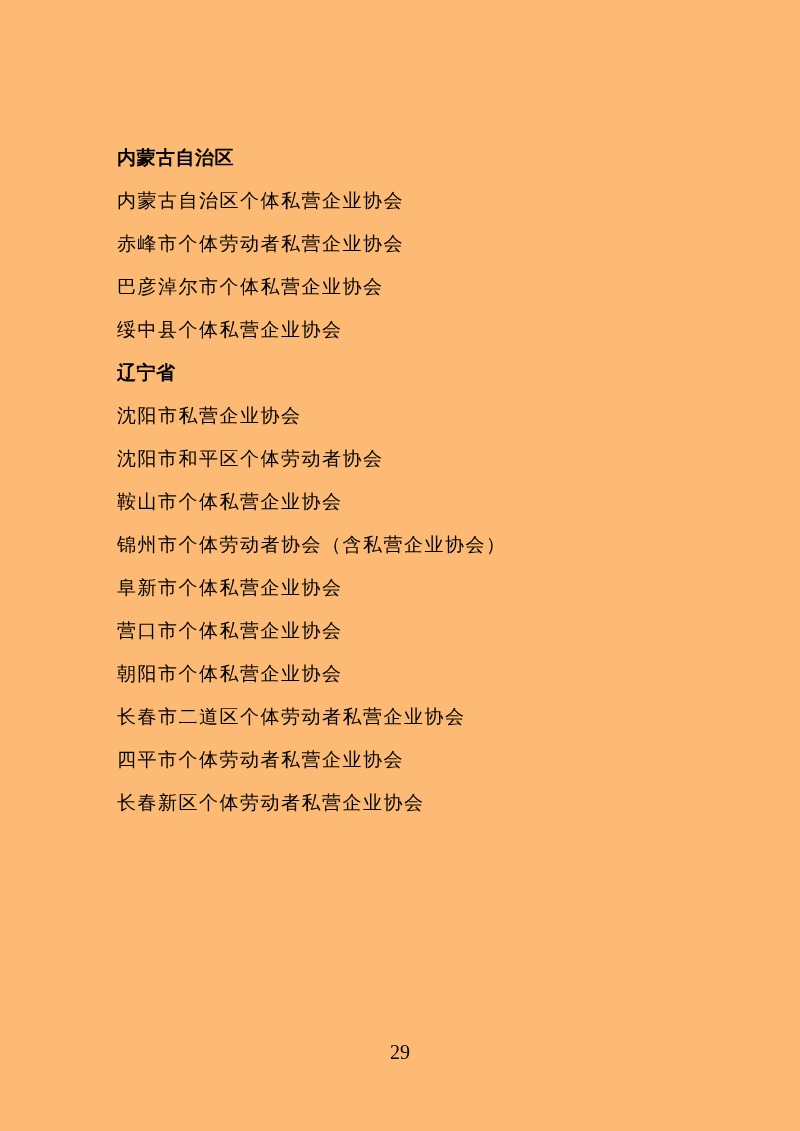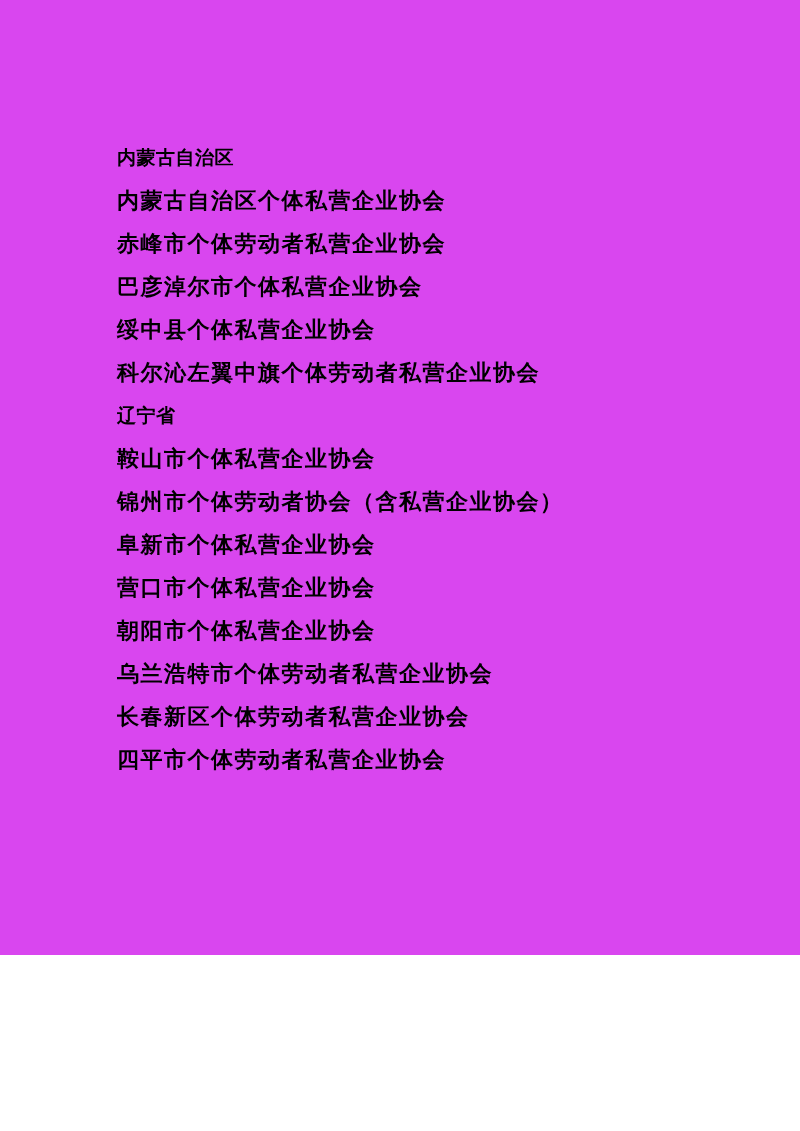--- a/index.html
+++ b/index.html
@@ -3,22 +3,22 @@
 <meta charset="utf-8">
 <style>
   html, body {
     margin: 0;
     padding: 0;
     background: #ffffff;
   }
   .page {
     position: relative;
     width: 800px;
-    height: 955px;
-    background: #d946ef;
+    height: 1131px;
+    background: #fdba74;
     overflow: hidden;
   }
   .content {
     position: absolute;
     top: 136px;
     left: 117px;
     right: 30px;
   }
   .content .line {
     margin: 0;
@@ -28,22 +28,22 @@
     color: #000000;
   }
   .section-heading {
     font-family: "Liberation Sans", "DejaVu Sans", sans-serif;
     font-size: 19px;
     font-weight: bold;
     letter-spacing: 0.5px;
   }
   .list-item {
     font-family: "Liberation Serif", "DejaVu Serif", serif;
-    font-size: 22px;
-    font-weight: bold;
+    font-size: 19px;
+    font-weight: normal;
     letter-spacing: 1.5px;
   }
   .page-footer {
     position: absolute;
     top: 1042px;
     left: 0;
     width: 100%;
     height: 20px;
     line-height: 20px;
     text-align: center;
@@ -56,29 +56,30 @@
 <body>
 
 <div class="page">
   <div class="content">
 
     <div class="line section-heading">内蒙古自治区</div>
     <div class="line list-item">内蒙古自治区个体私营企业协会</div>
     <div class="line list-item">赤峰市个体劳动者私营企业协会</div>
     <div class="line list-item">巴彦淖尔市个体私营企业协会</div>
     <div class="line list-item">绥中县个体私营企业协会</div>
-    <div class="line list-item">科尔沁左翼中旗个体劳动者私营企业协会</div>
 
     <div class="line section-heading">辽宁省</div>
+    <div class="line list-item">沈阳市私营企业协会</div>
+    <div class="line list-item">沈阳市和平区个体劳动者协会</div>
     <div class="line list-item">鞍山市个体私营企业协会</div>
     <div class="line list-item">锦州市个体劳动者协会（含私营企业协会）</div>
     <div class="line list-item">阜新市个体私营企业协会</div>
     <div class="line list-item">营口市个体私营企业协会</div>
     <div class="line list-item">朝阳市个体私营企业协会</div>
 
-    <div class="line list-item">乌兰浩特市个体劳动者私营企业协会</div>
+    <div class="line list-item">长春市二道区个体劳动者私营企业协会</div>
+    <div class="line list-item">四平市个体劳动者私营企业协会</div>
     <div class="line list-item">长春新区个体劳动者私营企业协会</div>
-    <div class="line list-item">四平市个体劳动者私营企业协会</div>
 
   </div>
 
   <div class="page-footer">29</div>
 </div>
 
 </body></html>

